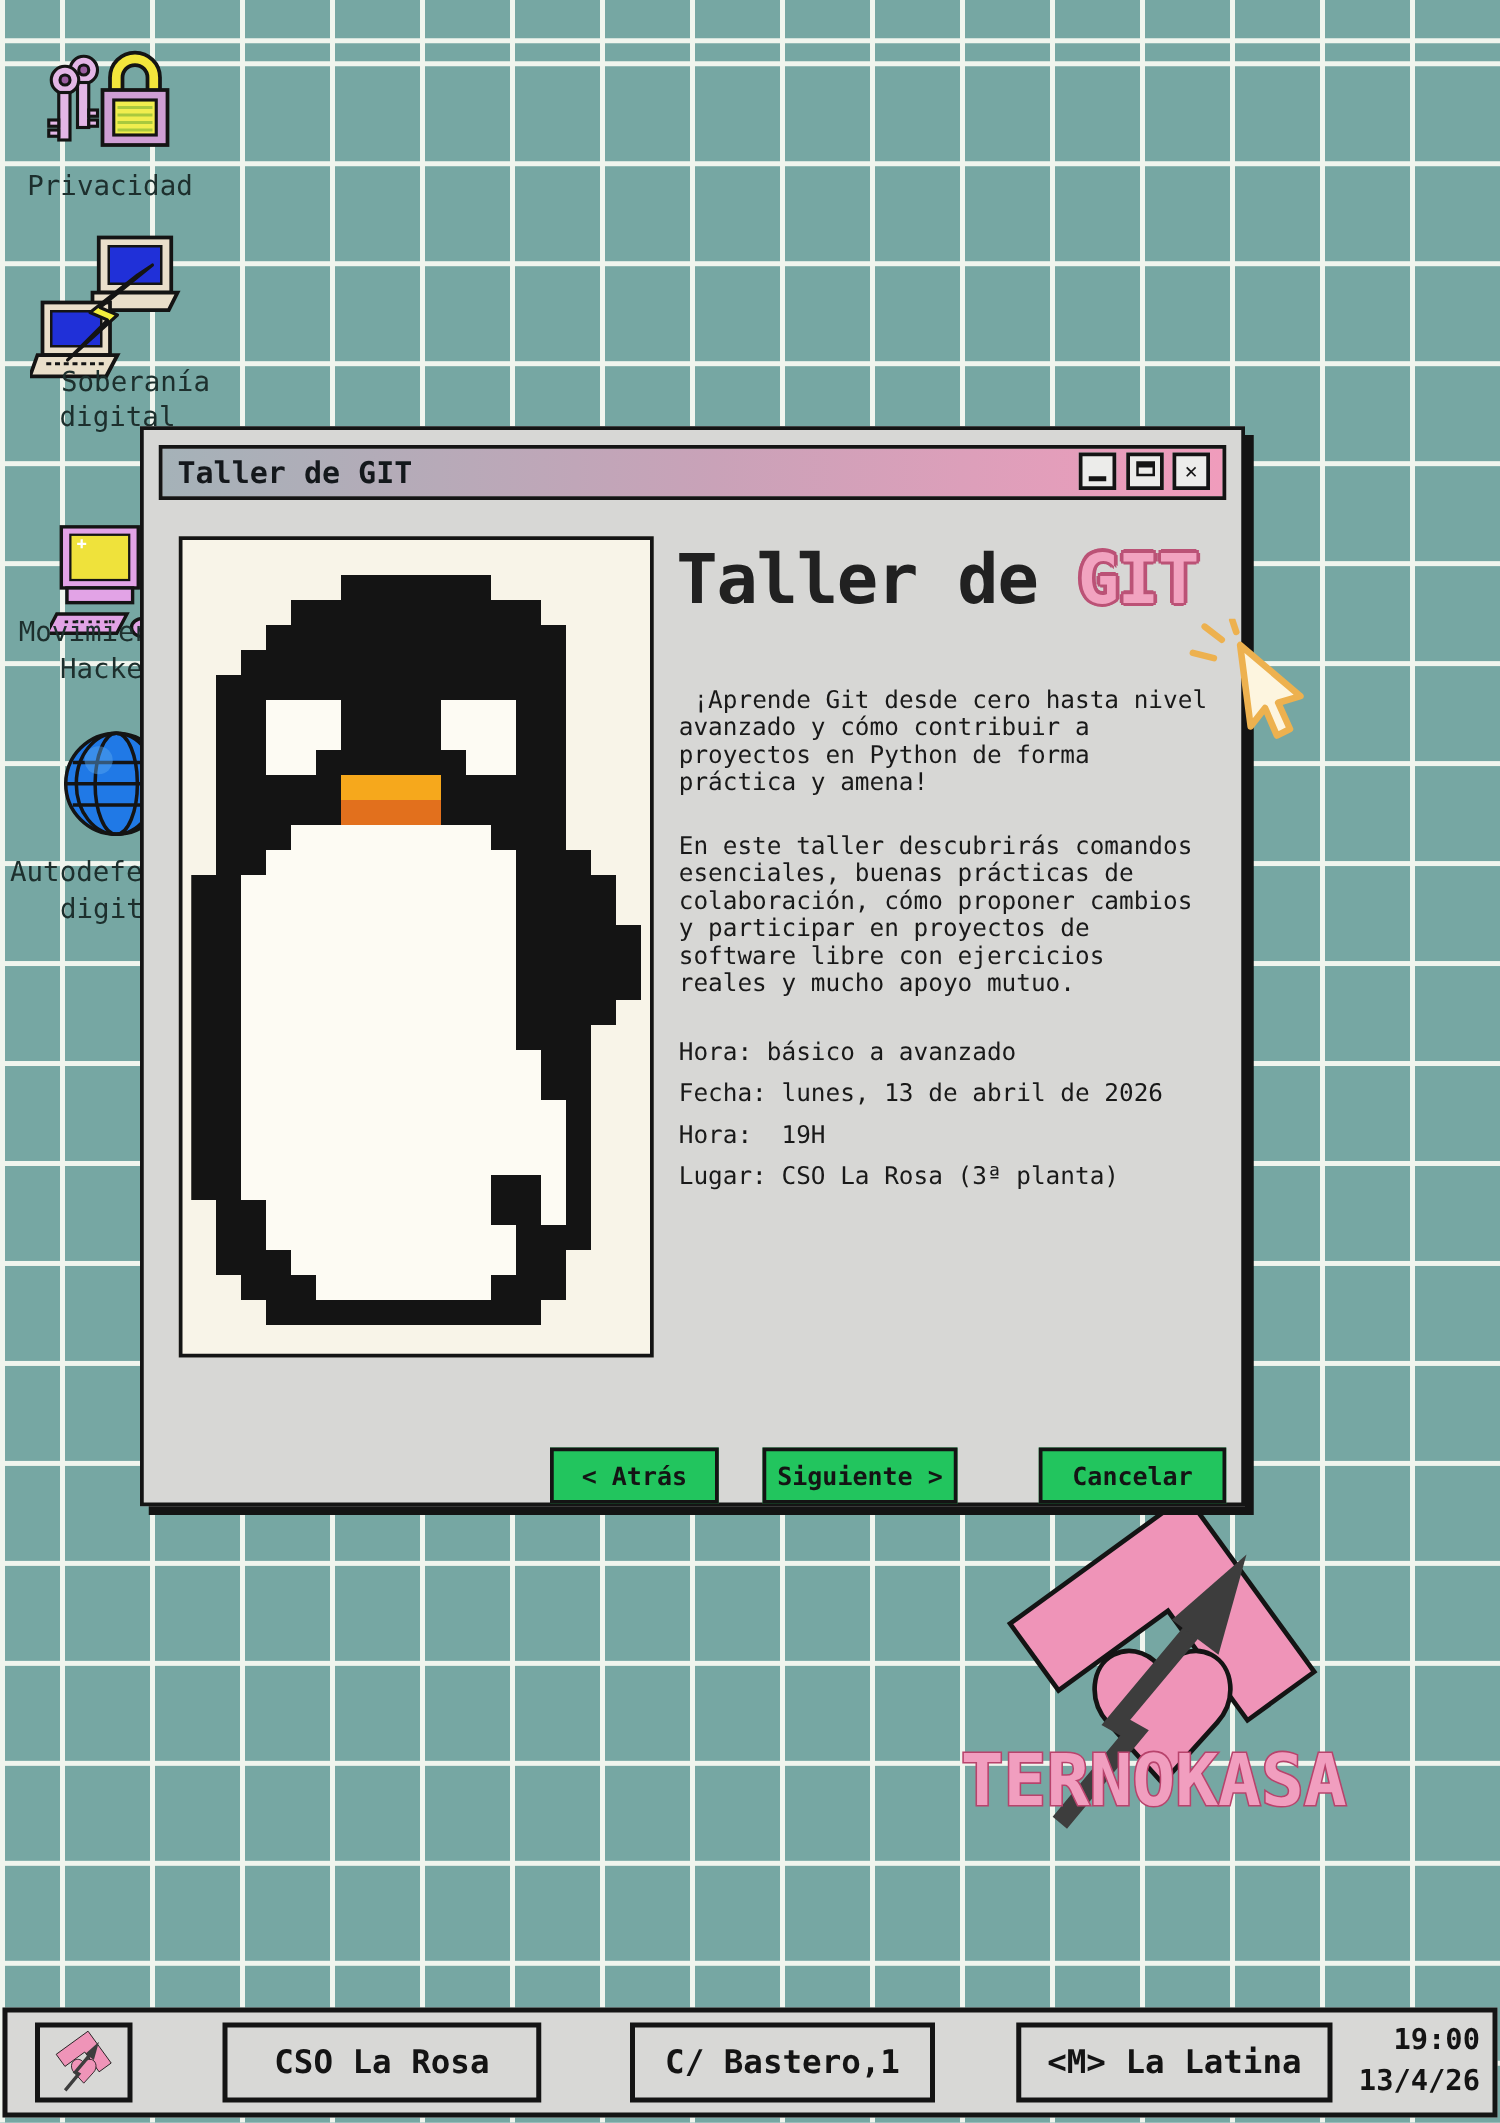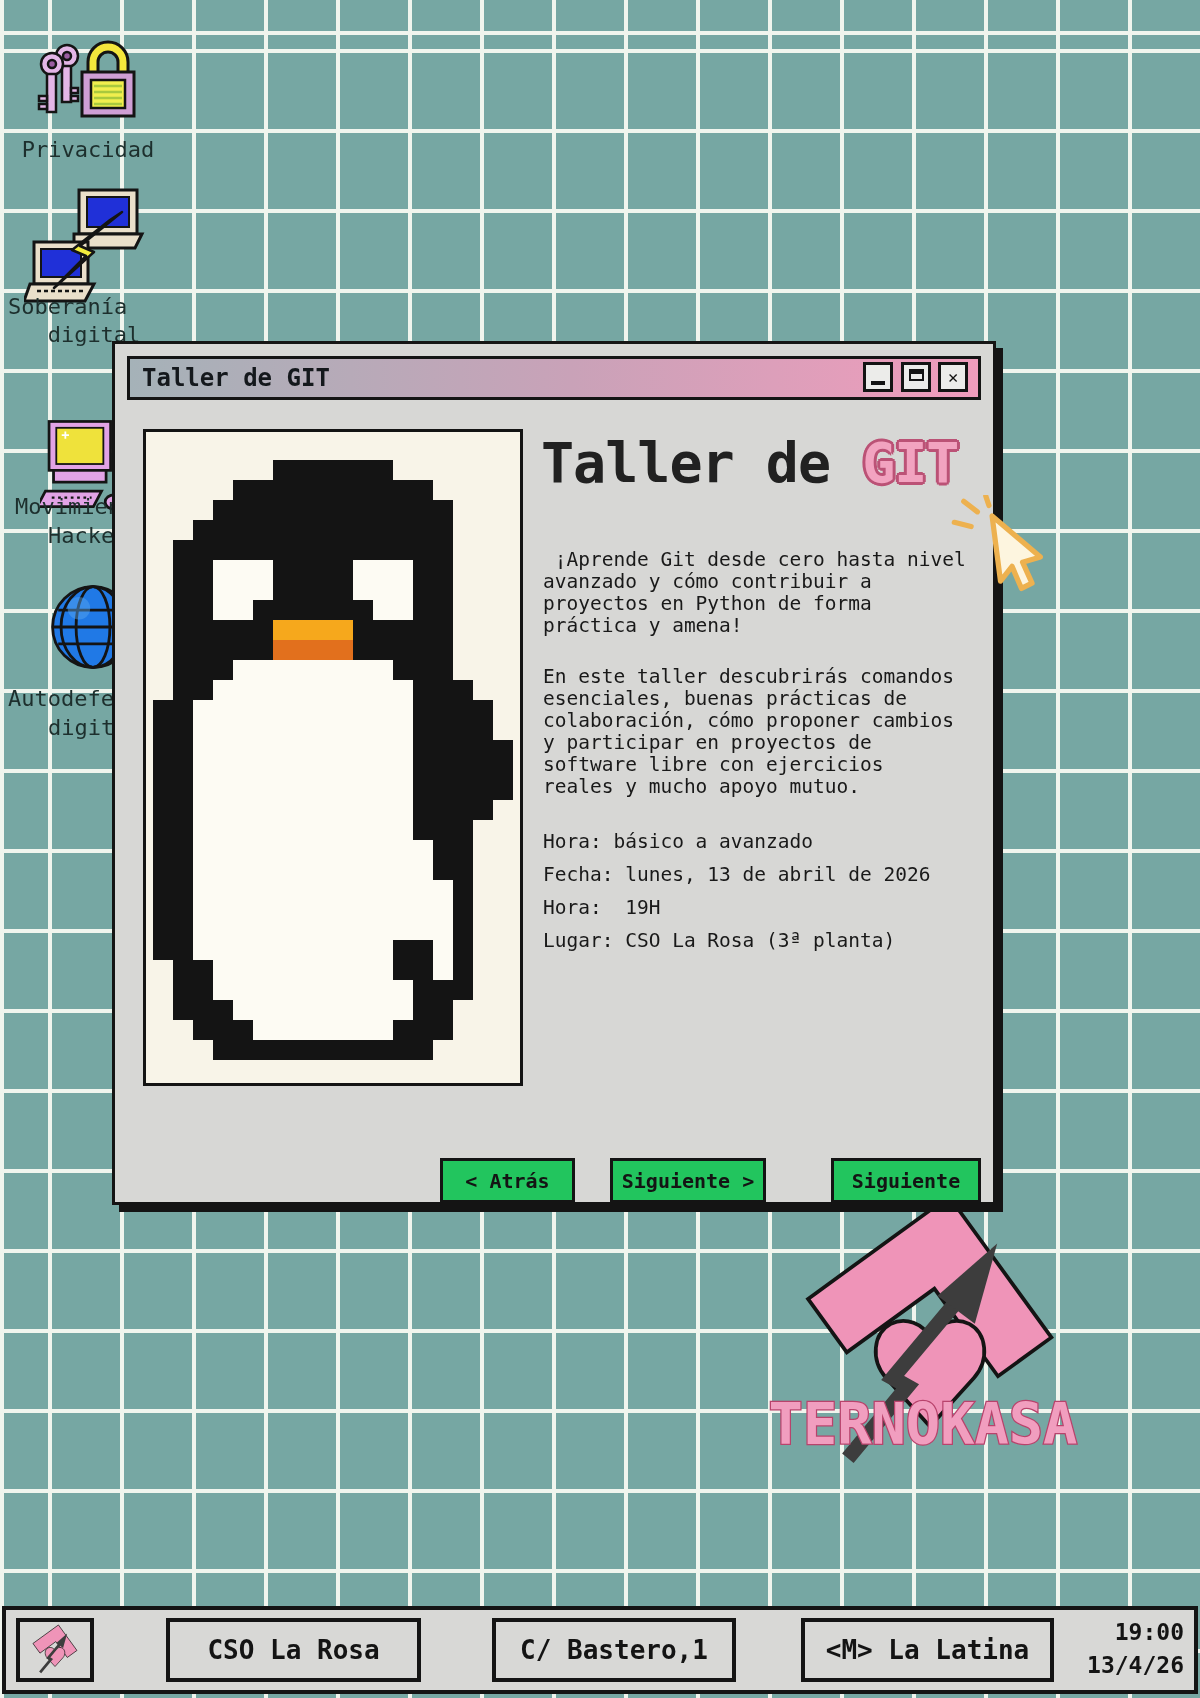--- a/index.html
+++ b/index.html
@@ -63,21 +63,21 @@
   .biglogo{position:absolute;left:790px;top:1185px;z-index:1;}
   .logotext{position:absolute;left:745px;top:1378px;z-index:1;}
   
   #taskbar{
     position:absolute;left:2px;top:1606px;width:1196px;height:88px;box-sizing:border-box;z-index:10;
     background:#d8d8d6;border:4px solid #141414;
   }
   .tbtn{
     position:absolute;top:8px;height:64px;box-sizing:border-box;border:4px solid #141414;
     font-size:26px;font-weight:bold;color:#141414;text-align:center;line-height:56px;cursor:pointer;
-    background:#d8d8d6;white-space:nowrap;
+    background:#d8d8d6;white-space:nowrap;margin-left:12px;
   }
   .tbtn.logo{left:10px;width:78px;}
   #t1{left:160px;width:255px;}
   #t2{left:486px;width:244px;}
   #t3{left:795px;width:253px;}
   .clock{position:absolute;right:10px;top:6px;width:150px;text-align:right;font-weight:bold;color:#141414;font-size:23px;line-height:33px;}
 </style>
 </head>
 <body>
 
@@ -124,21 +124,21 @@
       <rect x="55" y="6" width="58" height="44" fill="#eadfca" stroke="#141414" stroke-width="3"></rect>
       <rect x="63" y="13" width="42" height="30" fill="#2030d8" stroke="#141414" stroke-width="2"></rect>
       <path d="M50 50 h68 l-7 14 h-61 z" fill="#eadfca" stroke="#141414" stroke-width="3"></path>
       <rect x="10" y="58" width="54" height="42" fill="#eadfca" stroke="#141414" stroke-width="3"></rect>
       <rect x="17" y="65" width="40" height="28" fill="#2030d8" stroke="#141414" stroke-width="2"></rect>
       <path d="M6 100 h64 l-9 17 h-61 z" fill="#eadfca" stroke="#141414" stroke-width="3"></path>
       <path d="M13 107 h46" stroke="#141414" stroke-width="2.5" stroke-dasharray="4 3"></path>
       <path d="M98 28 L56 62 L70 68 L30 104 L62 72 L48 66 L86 36 Z" fill="#f3ee3d" stroke="#141414" stroke-width="2.5" stroke-linejoin="round"></path>
     </svg>
   </div>
-  <div class="dlabel" style="left:8px;top:294px;width:160px;text-align:left">Soberanía</div>
+  <div class="dlabel" style="left:8px;top:294px;width:160px;text-align:right">Soberanía</div>
   <div class="dlabel" style="left:8px;top:322px;width:172px;text-align:center">digital</div>
 
   <div class="dicon" style="left:40px;top:416px">
     <svg width="86" height="106" viewBox="0 0 95 115">
       <rect x="10" y="5" width="68" height="54" fill="#e2a3e6" stroke="#141414" stroke-width="3"></rect>
       <rect x="18" y="12" width="52" height="40" fill="#efe23b" stroke="#141414" stroke-width="2"></rect>
       <path d="M24 20 h8 M28 16 v8" stroke="#fff" stroke-width="2"></path>
       <rect x="15" y="59" width="58" height="13" fill="#e2a3e6" stroke="#141414" stroke-width="3"></rect>
       <path d="M6 82 h62 l-9 17 h-62 z" fill="#e2a3e6" stroke="#141414" stroke-width="3"></path>
       <path d="M13 89 h44" stroke="#141414" stroke-width="2.5" stroke-dasharray="3 4"></path>
@@ -631,21 +631,21 @@
 
     <div class="details">
       <div class="dline">Hora: básico a avanzado</div>
       <div class="dline">Fecha: lunes, 13 de abril de 2026</div>
       <div class="dline">Hora:  19H</div>
       <div class="dline">Lugar: CSO La Rosa (3ª planta)</div>
     </div>
 
     <button class="wbtn" id="b-back">&lt; Atrás</button>
     <button class="wbtn" id="b-next">Siguiente &gt;</button>
-    <button class="wbtn" id="b-cancel">Siguiente</button>
+    <button class="wbtn" id="b-cancel">Cancelar</button>
   </div>
 
   <svg id="cursor" width="105" height="105" viewBox="0 0 100 100">
     <g stroke="#edb14f" stroke-width="5" stroke-linecap="round">
       <path d="M39 10 L36 1" fill="none"></path>
       <path d="M28 16 L15 6" fill="none"></path>
       <path d="M22 30 L6 26" fill="none"></path>
     </g>
     <path d="M42 20 L50 82 L61 68 L70 89 L80 84 L71 64 L88 59 Z" fill="#fdf5df" stroke="#edb14f" stroke-width="5" stroke-linejoin="round"></path>
   </svg>

